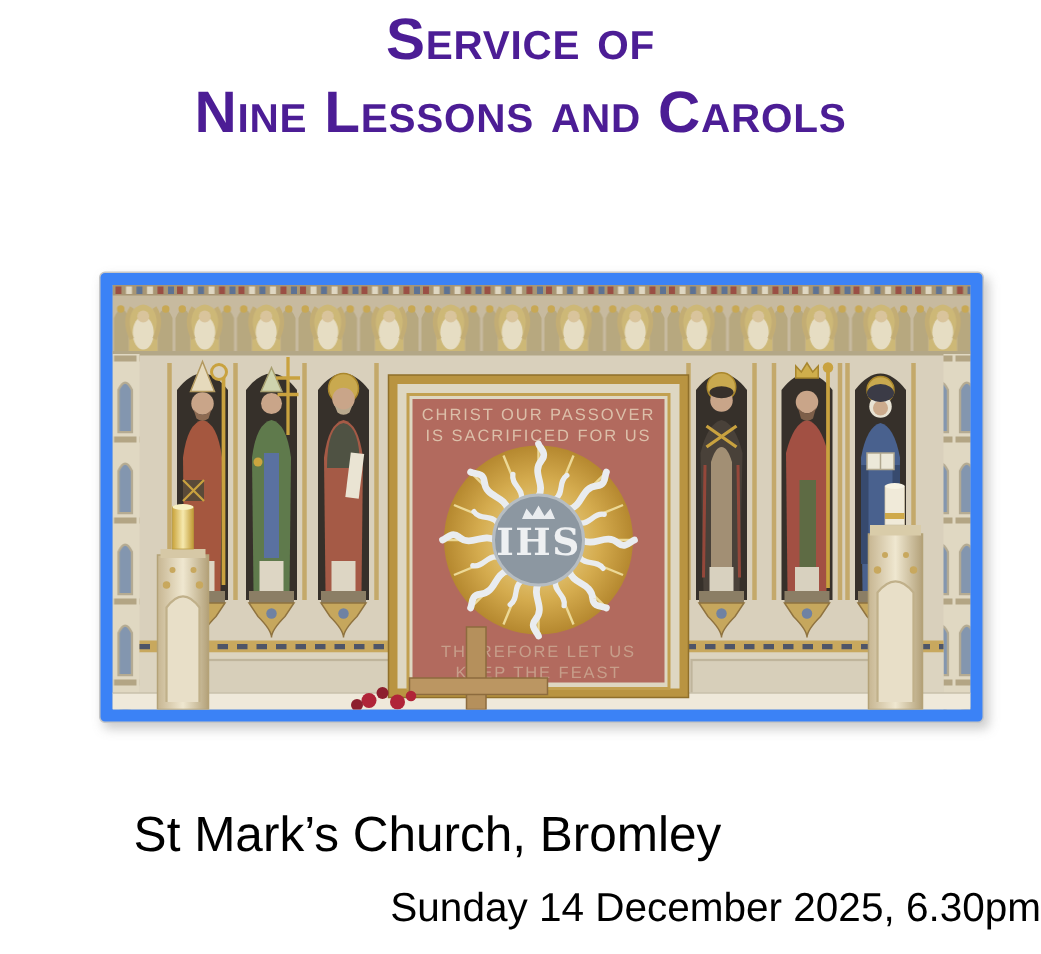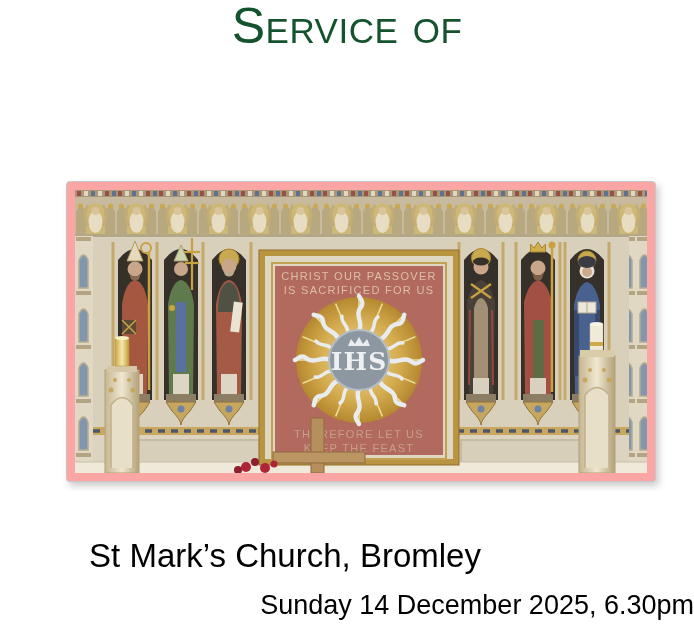--- a/index.html
+++ b/index.html
@@ -2,45 +2,46 @@
 <html><head>
 <meta charset="utf-8">
 <style>
   html,body { margin:0; padding:0; }
   body {
     width:694px; height:636px; position:relative; overflow:hidden;
     background:#ffffff; font-family:"Liberation Sans", sans-serif; color:#000;
   }
   .title {
     position:absolute; top:2px; left:0; width:694px; text-align:center;
-    font-weight:normal; font-size:50px; line-height:49px;
-    font-variant:small-caps; letter-spacing:0.5px; color:#14532d;
+    font-weight:bold; font-size:39px; line-height:49px;
+    font-variant:small-caps; letter-spacing:0.5px; color:#4c1d95;
   }
   .photo-frame {
     position:absolute; left:66px; top:181px;
     width:572px; height:283px; padding:8px;
-    background:#fca5a5; border:1px solid #c6c6c6; border-radius:4px;
+    background:#3b82f6; border:1px solid #c6c6c6; border-radius:4px;
     box-shadow:3px 4px 7px rgba(110,110,110,0.35);
   }
   .photo-frame svg { display:block; filter:blur(0.35px); }
   .venue {
     position:absolute; top:538px; left:0; width:570px; text-align:center;
     font-size:33px; line-height:36px; font-weight:400;
   }
   .datetime {
     position:absolute; top:588px; left:0; width:694px; text-align:right;
     font-size:27px; line-height:34px; font-weight:400;
   }
   .panel-caption { font-family:"Liberation Sans", sans-serif; }
 </style>
 </head>
 <body>
 
 <div class="title">
   <div>Service of</div>
+  <div>Nine Lessons and Carols</div>
 </div>
 
 <figure class="photo-frame" style="margin:0">
 <svg viewBox="0 0 572 283" width="572" height="283" xmlns="http://www.w3.org/2000/svg">
   <defs>
     <radialGradient id="goldRad">
       <stop offset="0" stop-color="#f2e0a0"></stop>
           <stop offset="0.65" stop-color="#d4ab4e"></stop>
           <stop offset="1" stop-color="#b5882f"></stop>
     </radialGradient>

